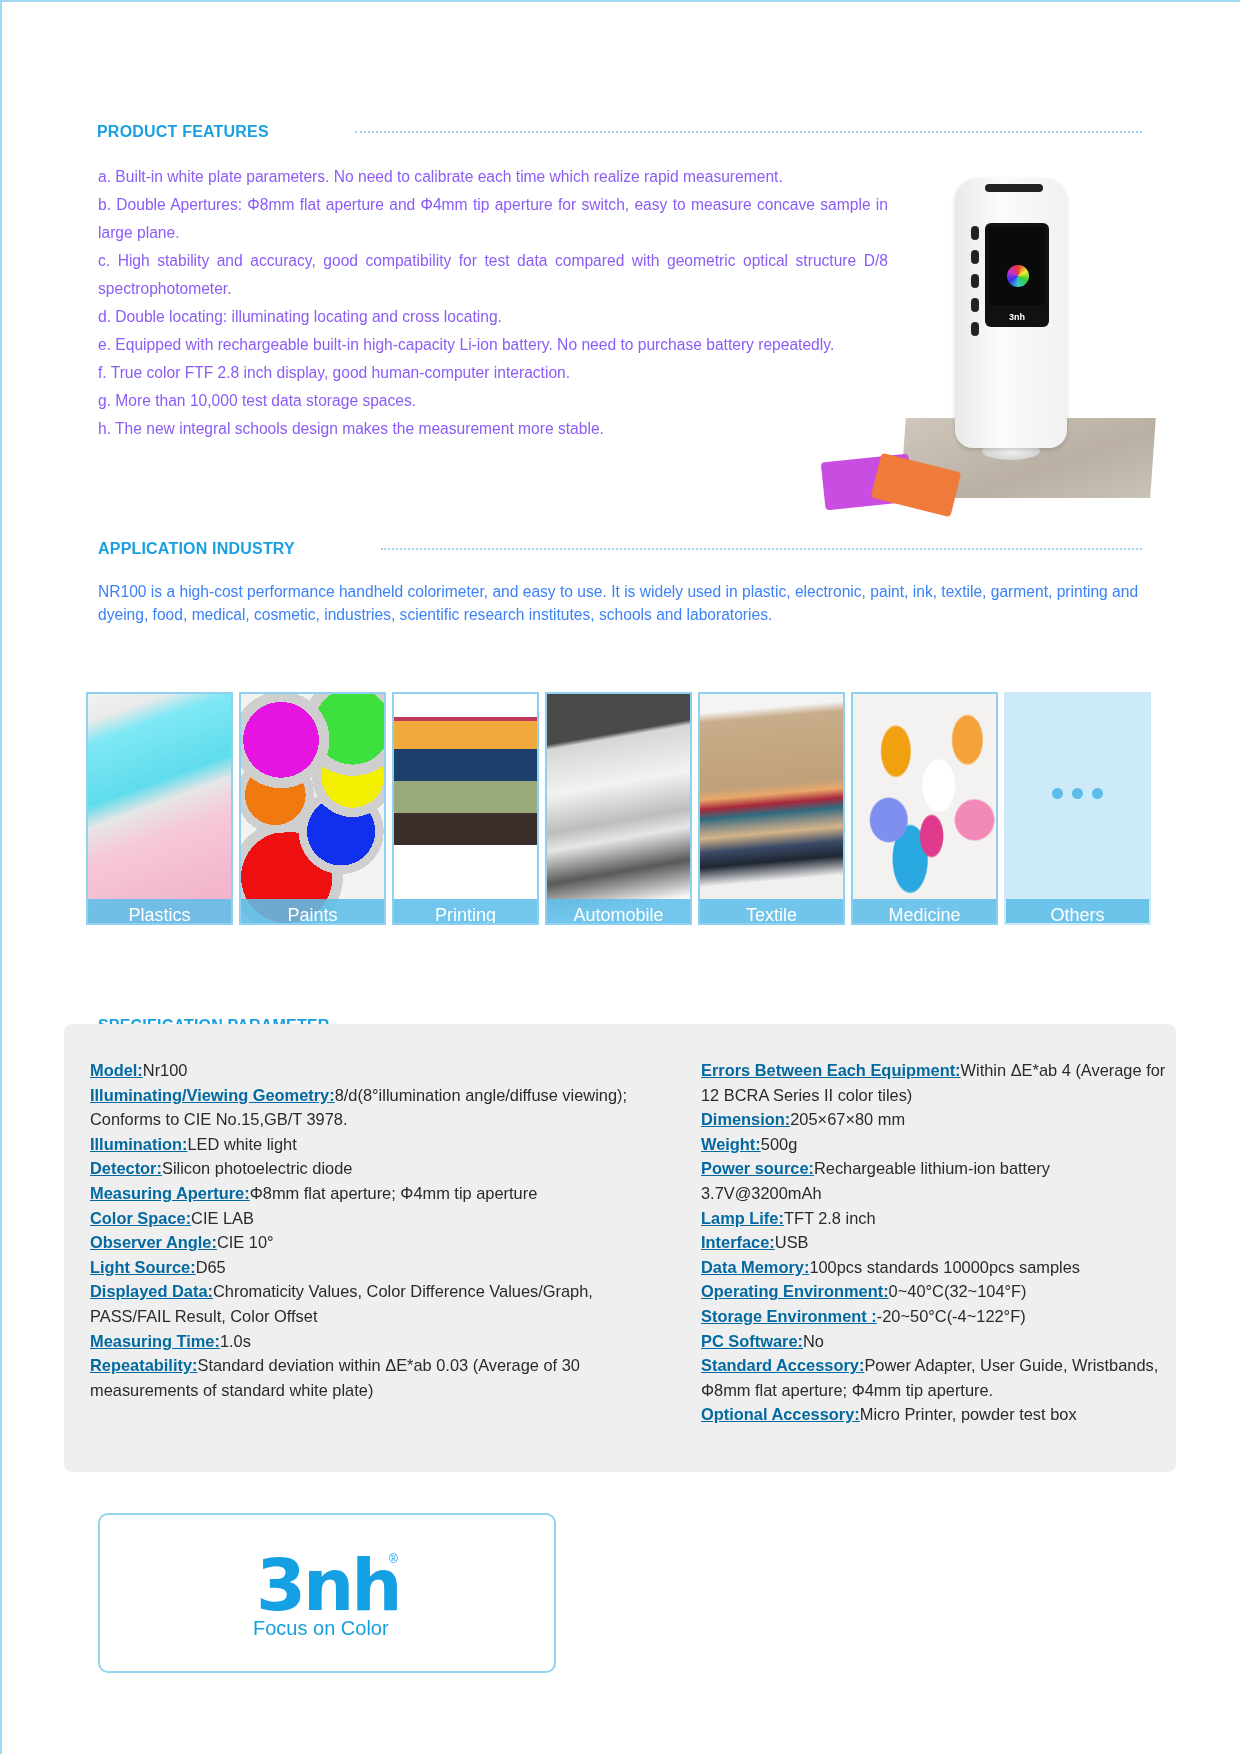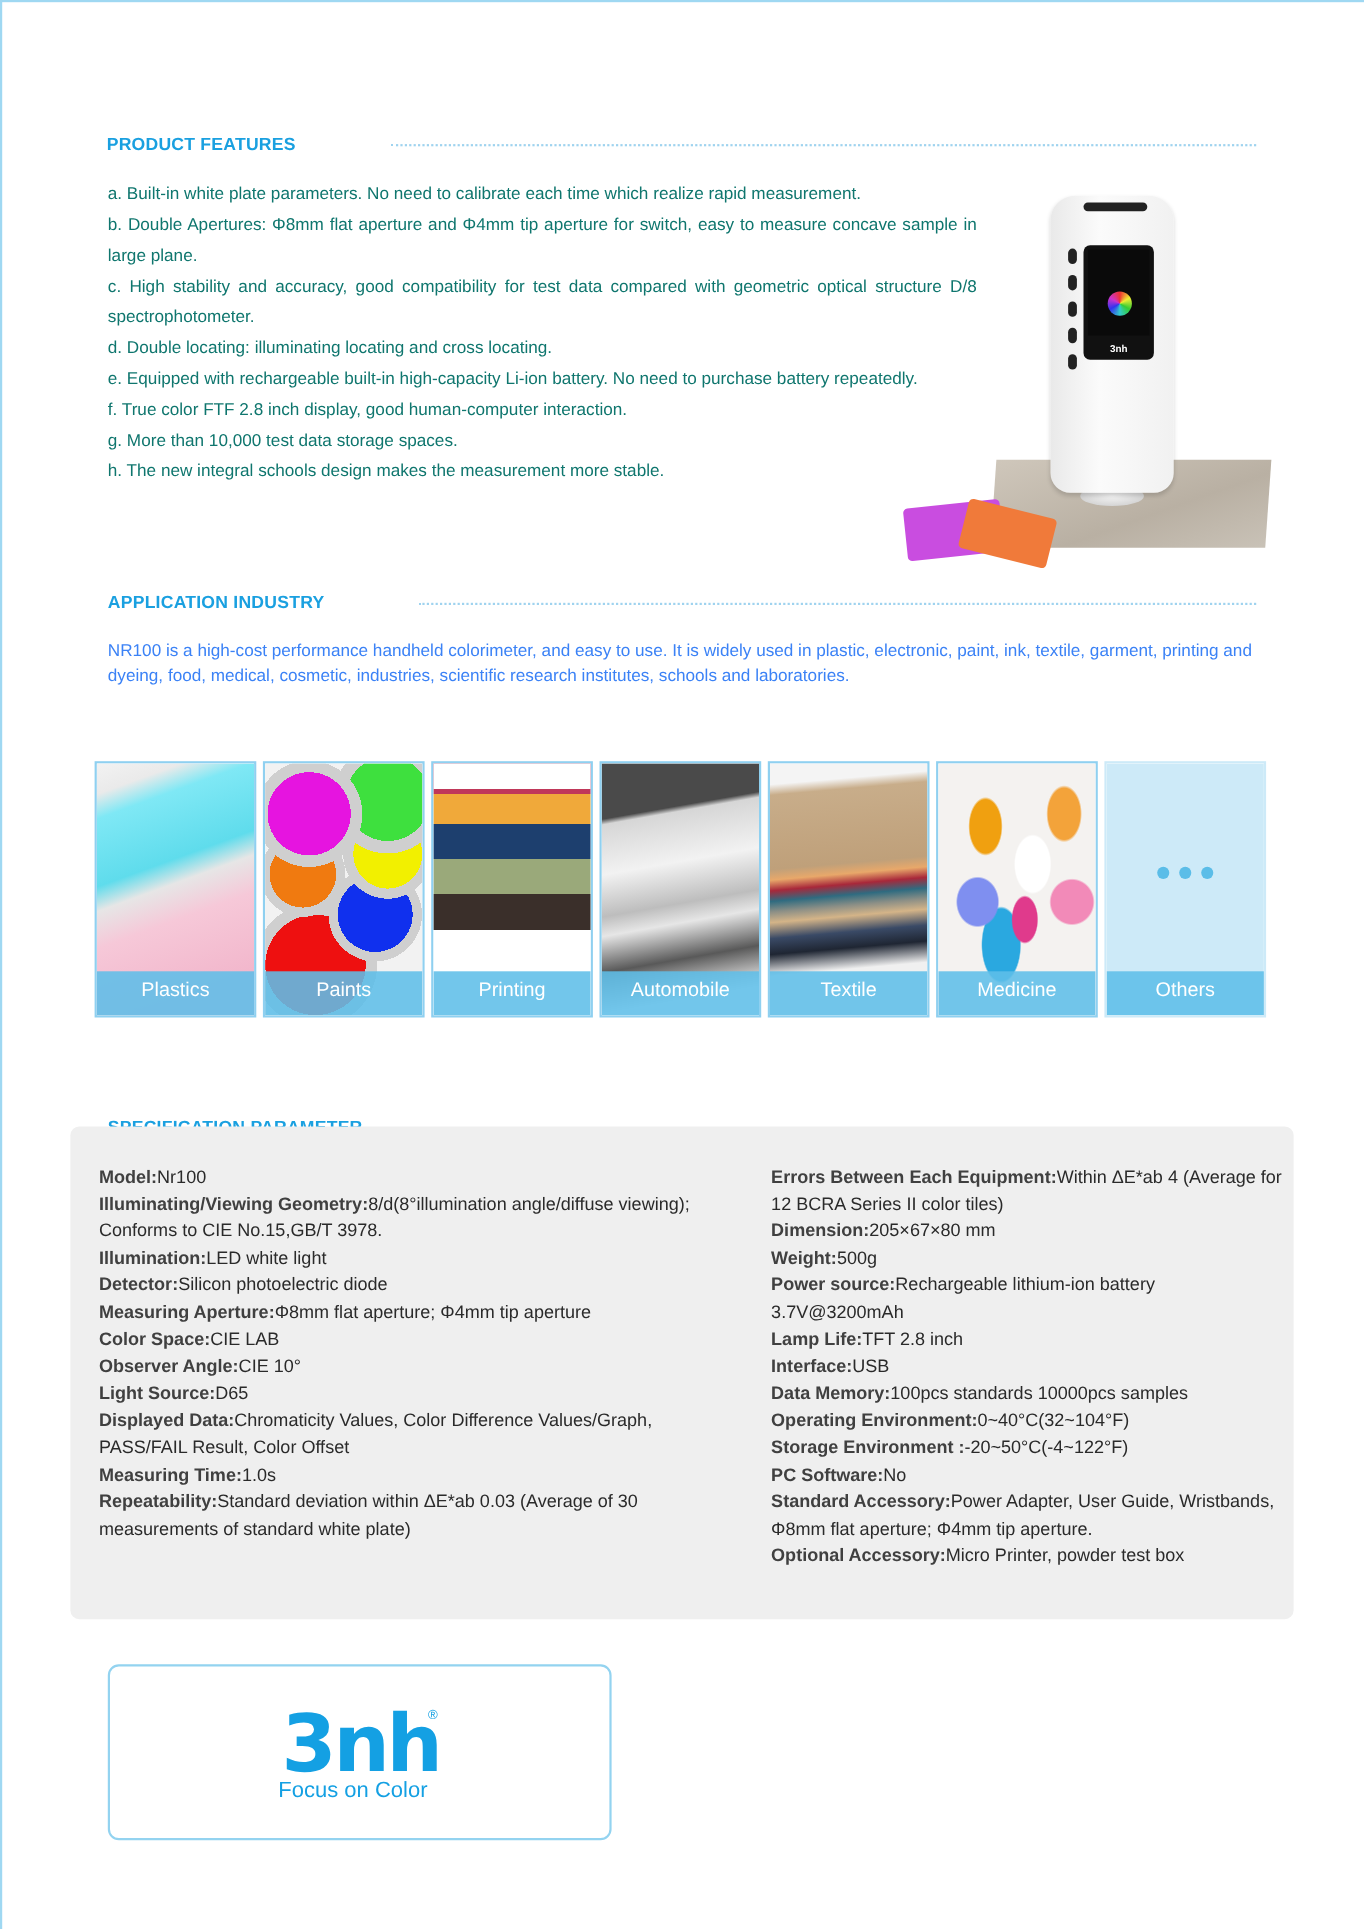--- a/index.html
+++ b/index.html
@@ -4,21 +4,21 @@
 <style>
   * { box-sizing: border-box; margin: 0; padding: 0; }
   html, body { width: 1240px; height: 1754px; background: #ffffff; overflow: hidden; }
   body { font-family: "Liberation Sans", "DejaVu Sans", sans-serif; color: #222; position: relative; }
   .frame { position: absolute; left: 0; top: 0; width: 1240px; height: 1754px; border-top: 2px solid #9fd8f2; border-left: 2px solid #9fd8f2; pointer-events: none; }
 
   .section-head { position: absolute; display: flex; align-items: center; gap: 48px; }
   .section-title { color: #1aa0e0; font-weight: bold; font-size: 16px; letter-spacing: 0.2px; white-space: nowrap; }
   .dots { flex: 1; height: 0; border-top: 2px dotted #9fd3ef; margin-left: 38px; }
 
-  .features { position: absolute; left: 98px; top: 163px; width: 790px; font-size: 15.6px; line-height: 28px; color: #0f766e; }
+  .features { position: absolute; left: 98px; top: 163px; width: 790px; font-size: 15.6px; line-height: 28px; color: #8b5cf6; }
   .features li { list-style: none; text-align: justify; }
 
   .device { position: absolute; left: 895px; top: 170px; width: 260px; height: 340px; }
   .plate { position: absolute; left: 8px; top: 248px; width: 250px; height: 80px; background: linear-gradient(160deg,#cfc7bb,#b9b0a3 60%,#c9c2b7); transform: skewX(-4deg); }
   .body { position: absolute; left: 60px; top: 8px; width: 112px; height: 270px; background: linear-gradient(90deg,#e9e9e9,#fbfbfb 40%,#f1f1f1); border-radius: 22px 22px 18px 18px; box-shadow: 0 2px 4px rgba(0,0,0,0.15); }
   .top-slot { position: absolute; left: 30px; top: 6px; width: 58px; height: 8px; background: #222; border-radius: 4px; }
   .screen { position: absolute; left: 30px; top: 45px; width: 64px; height: 104px; background: #111; border-radius: 6px; }
   .screen-inner { position: absolute; left: 4px; top: 4px; width: 56px; height: 78px; background: #0a0a0a; }
   .wheel { position: absolute; left: 18px; top: 38px; width: 22px; height: 22px; border-radius: 50%; background: conic-gradient(#e33,#ee3,#3c3,#3cc,#33e,#c3c,#e33); }
   .brand-mini { position: absolute; left: 0; bottom: 5px; width: 64px; text-align: center; color: #fff; font-size: 9px; font-weight: bold; }
@@ -26,21 +26,21 @@
   .btn-col span { display: block; width: 8px; height: 14px; background: #222; border-radius: 4px; margin-bottom: 10px; }
   .foot { position: absolute; left: 87px; top: 272px; width: 58px; height: 18px; border-radius: 50%; background: radial-gradient(#f4f4f4,#c8c8c8); }
   .chip-a { position: absolute; left: -72px; top: 288px; width: 88px; height: 48px; background: #c94de0; transform: rotate(-6deg); border-radius: 4px; }
   .chip-b { position: absolute; left: -20px; top: 292px; width: 82px; height: 46px; background: #f07a3a; transform: rotate(14deg); border-radius: 4px; }
 
   .intro { position: absolute; left: 98px; top: 580px; width: 1050px; font-size: 15.6px; line-height: 23px; color: #3b82f6; }
 
   .tiles { position: absolute; left: 86px; top: 692px; display: flex; gap: 6px; }
   .tile { position: relative; width: 147px; height: 233px; border: 2px solid #8fd0f0; overflow: hidden; cursor: pointer; }
   .tile-img { position: absolute; inset: 0; }
-  .tile-label { position: absolute; left: 0; right: 0; bottom: 0; height: 40px; background: rgba(95,190,232,0.88); color: #fff; font-size: 18px; text-align: center; line-height: 32px; }
+  .tile-label { position: absolute; left: 0; right: 0; bottom: 0; height: 24px; background: rgba(95,190,232,0.88); color: #fff; font-size: 18px; text-align: center; line-height: 32px; }
   .img-plastics { background: linear-gradient(160deg,#f2f2f2 0%,#eaeaea 10%,#7fe8f5 18%,#5fdcec 40%,#e6e6e6 48%,#f6c8d8 60%,#f2b7cc 85%); }
   .img-paints { background:
       radial-gradient(circle at 28% 20%, #e614e0 0 18%, #cfcfcf 18% 23%, transparent 23%),
       radial-gradient(circle at 78% 14%, #3ee03e 0 17%, #cfcfcf 17% 22%, transparent 22%),
       radial-gradient(circle at 78% 36%, #f2f000 0 17%, #cfcfcf 17% 22%, transparent 22%),
       radial-gradient(circle at 24% 44%, #f07a10 0 18%, #cfcfcf 18% 23%, transparent 23%),
       radial-gradient(circle at 70% 60%, #1030ee 0 20%, #cfcfcf 20% 25%, transparent 25%),
       radial-gradient(circle at 32% 80%, #ee1010 0 22%, #cfcfcf 22% 27%, transparent 27%),
       #f2f2f2; }
   .img-printing { background:
@@ -59,21 +59,21 @@
       radial-gradient(ellipse at 80% 20%, #f3a33a 0 9%, transparent 10%),
       #f4f2f0; }
   .img-others { background: #cdeaf8; }
   .others-dots { position: absolute; left: 0; right: 0; top: 94px; display: flex; justify-content: center; gap: 9px; }
   .others-dots span { width: 11px; height: 11px; border-radius: 50%; background: #5bbde8; }
 
   .spec-box { position: absolute; left: 64px; top: 1024px; width: 1112px; height: 448px; background: #efefef; border-radius: 8px; }
   .spec-col { position: absolute; top: 34px; font-size: 16.4px; line-height: 24.6px; color: #2a2a2a; }
   .spec-col.left { left: 26px; width: 560px; }
   .spec-col.right { left: 637px; width: 470px; }
-  .spec-col .k { font-weight: bold; color: #404040; }
+  .spec-col .k { font-weight: bold; color: #0369a1; text-decoration: underline; }
 
   .logo-box { position: absolute; left: 98px; top: 1513px; width: 458px; height: 160px; border: 2px solid #93d3f0; border-radius: 10px; }
   .logo-mark { position: absolute; left: 156px; top: 34px; font-size: 72px; font-weight: bold; color: #14a0e3; letter-spacing: -3px; line-height: 72px; font-family: "DejaVu Sans", sans-serif; }
   .logo-reg { position: absolute; left: 289px; top: 37px; font-size: 12px; color: #14a0e3; }
   .logo-tag { position: absolute; left: 153px; top: 102px; font-size: 20px; font-weight: normal; color: #14a0e3; }
 </style>
 </head>
 <body>
 
 <div class="frame"></div>

